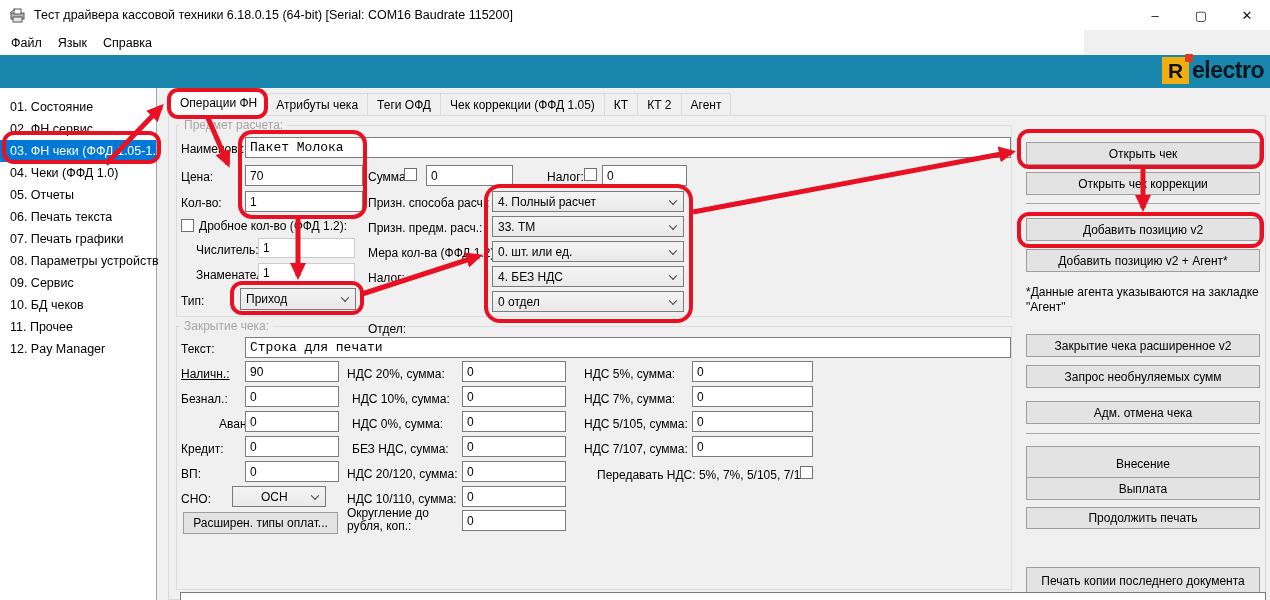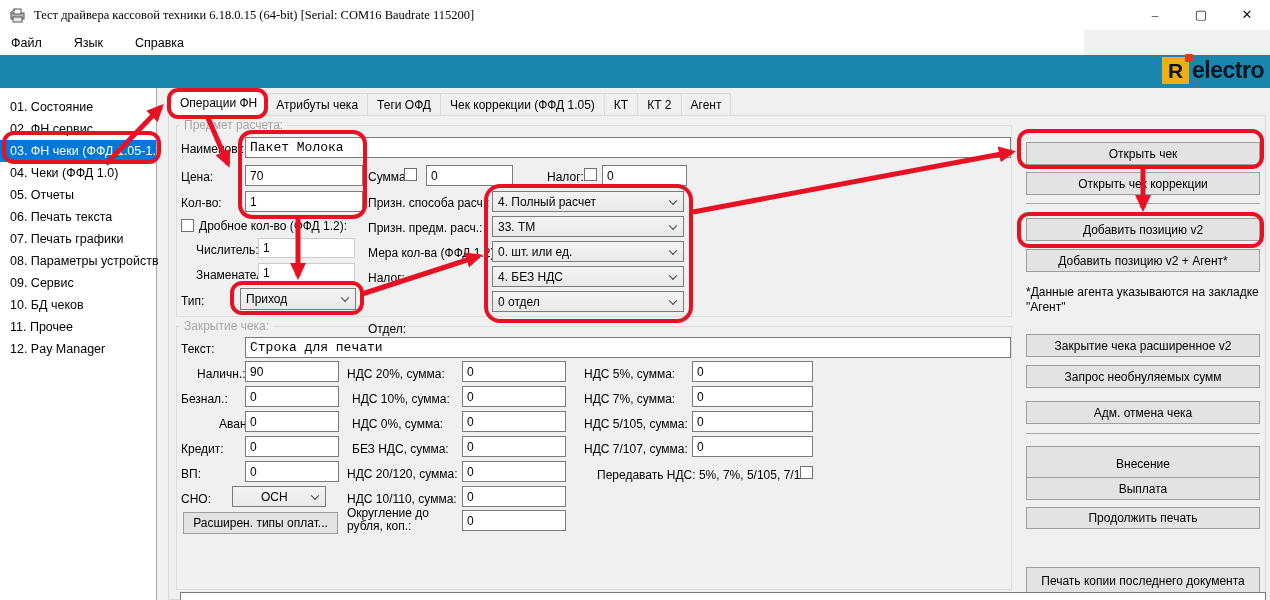--- a/index.html
+++ b/index.html
@@ -1,28 +1,28 @@
 <!DOCTYPE html>
 <html><head>
 <meta charset="utf-8">
 <style>
   * { margin:0; padding:0; box-sizing:border-box; }
   html,body { width:1270px; height:600px; overflow:hidden; }
   body { font-family:"Liberation Sans","DejaVu Sans",sans-serif; font-size:12px; color:#000; background:#fff; }
   .window { position:relative; width:1270px; height:600px; background:#f0f0f0; }
 
   
-  .titlebar { position:absolute; left:0; top:0; width:1270px; height:30px; background:#fff; display:flex; align-items:center;font-family:Liberation Serif, serif; }
+  .titlebar { position:absolute; left:0; top:0; width:1270px; height:30px; background:#fff; display:flex; align-items:center; }
   .app-icon { margin-left:9px; width:17px; height:15px; flex:0 0 auto; }
   .title-text { margin-left:8px; font-size:12.5px; }
   .win-controls { position:absolute; right:0; top:0; height:30px; display:flex; }
   .win-btn { width:46px; height:30px; display:flex; align-items:center; justify-content:center; font-size:13px; color:#111; }
 
   
-  .menubar { position:absolute; left:0; top:30px; width:1084px; height:25px; background:#fff; display:flex; align-items:center; padding-left:3px;gap:16px; }
+  .menubar { position:absolute; left:0; top:30px; width:1084px; height:25px; background:#fff; display:flex; align-items:center; padding-left:3px; }
   .menu-item { padding:3px 8px; font-size:12.5px; }
 
   
   .banner { position:absolute; left:0; top:55px; width:1270px; height:33px; background:#1987ad; }
   .brand { position:absolute; right:6px; top:2px; display:flex; align-items:center; }
   .brand-tile { position:relative; width:27px; height:27px; background:#f0ae12; display:flex; align-items:center; justify-content:center; font-weight:bold; font-size:21px; color:#10131c; }
   .brand-sup { position:absolute; right:-4px; top:-3px; width:8px; height:8px; background:#e03a1e; border-radius:1px; }
   .brand-name { margin-left:3px; font-weight:bold; font-size:23px; letter-spacing:-0.5px; color:#0c1520; }
 
   
@@ -175,21 +175,21 @@
       <span>0 отдел</span>
       <span class="chev"></span>
     </div>
 
   <div class="grp" style="left:176px;top:326px;width:836px;height:264px;"></div>
   <div class="grp-label" style="left:180px;top:319px;">Закрытие чека:</div>
 
   <div class="lbl" style="left:181px;top:342px;">Текст:</div>
   <div class="inp mono" style="left:245px;top:337px;width:766px;height:21px;">Строка для печати</div>
 
-  <div class="lbl" style="left:197px;top:367px;">Наличн.:</div>
+  <div class="lbl" style="left:181px;top:367px;text-decoration:underline;">Наличн.:</div>
   <div class="inp" style="left:245px;top:361px;width:94px;height:21px;">90</div>
   <div class="lbl" style="left:181px;top:392px;">Безнал.:</div>
   <div class="inp" style="left:245px;top:386px;width:94px;height:21px;">0</div>
   <div class="lbl" style="left:181px;top:417px;margin-left:38px;">Аванс:</div>
   <div class="inp" style="left:245px;top:411px;width:94px;height:21px;">0</div>
   <div class="lbl" style="left:181px;top:442px;">Кредит:</div>
   <div class="inp" style="left:245px;top:436px;width:94px;height:21px;">0</div>
   <div class="lbl" style="left:181px;top:467px;">ВП:</div>
   <div class="inp" style="left:245px;top:461px;width:94px;height:21px;">0</div>
   <div class="lbl" style="left:181px;top:492px;">СНО:</div>

